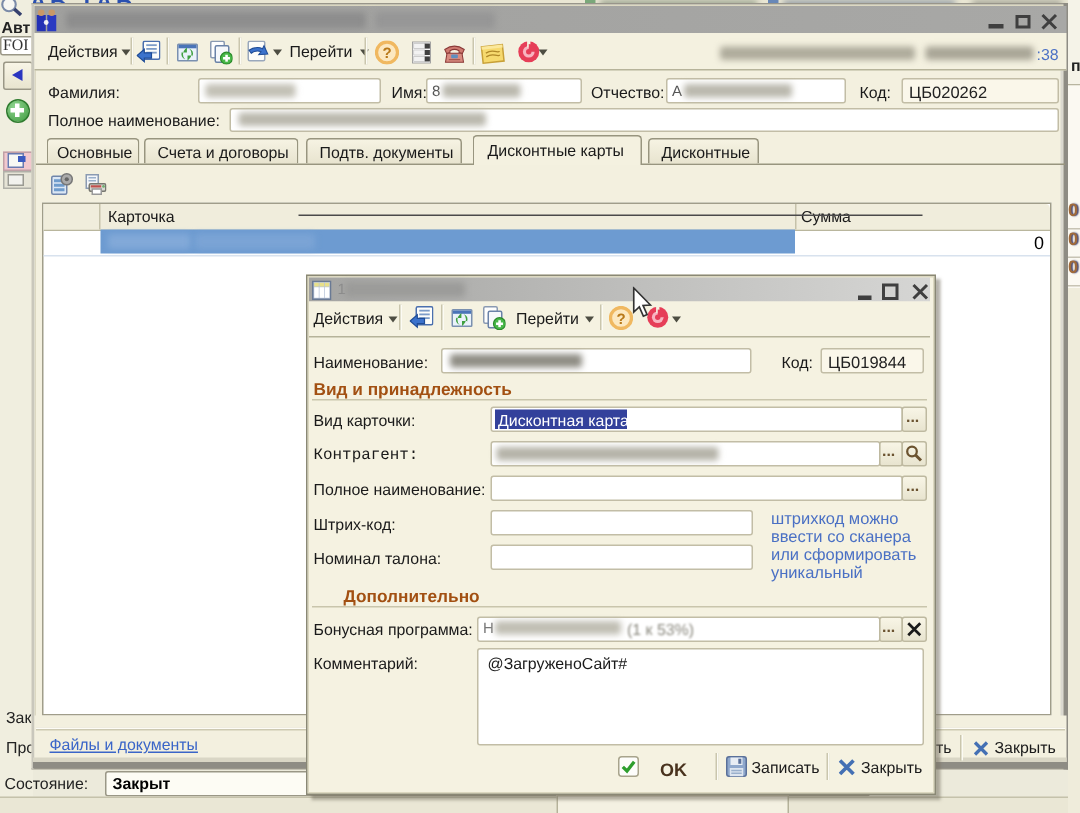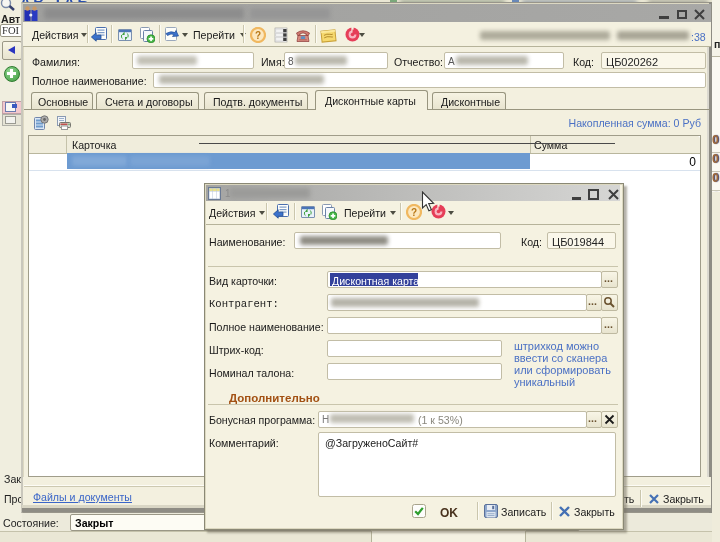--- a/index.html
+++ b/index.html
@@ -212,21 +212,20 @@
       </svg></div>
   <div class="abs" id="ic-print1" style="left:55px;top:115px;width:16px;height:16px;"><svg width="16" height="16">
         <rect x="2.5" y="1.5" width="8" height="9" fill="#f4f6f9" stroke="#8a9ab2"></rect>
         <rect x="4" y="3" width="5" height="1" fill="#9ab0cc"></rect>
         <rect x="4" y="5" width="5" height="1" fill="#9ab0cc"></rect>
         <rect x="4.5" y="7.5" width="11" height="5" rx="1" fill="#d8d8d2" stroke="#77776f"></rect>
         <rect x="5.5" y="8.5" width="7" height="1.5" fill="#c0504d"></rect>
         <rect x="6.5" y="11" width="6" height="3.5" fill="#fff" stroke="#999"></rect>
         <circle cx="14" cy="9.3" r="0.9" fill="#6fae6f"></circle>
       </svg></div>
-  <div class="lbl hint" style="left:0;top:117px;width:701px;text-align:right;">Накопленная сумма: 0 Руб</div>
 
   <div class="abs" style="left:28px;top:135px;width:673px;height:342px;background:#fff;border:1px solid #a09d8a;box-sizing:border-box;"></div>
   <div class="abs" style="left:29px;top:136px;width:671px;height:17px;background:#f0eddc;border-bottom:1px solid #b9b69d;border-radius:0 3px 0 0;"></div>
   <div class="abs" style="left:66px;top:136px;width:1px;height:17px;background:#c5c2aa;"></div>
   <div class="abs" style="left:530px;top:136px;width:1px;height:17px;background:#c5c2aa;"></div>
   <div class="lbl" style="left:72px;top:139px;">Карточка</div>
   <div class="lbl" style="left:534px;top:139px;">Сумма</div>
   <div class="abs" style="left:199px;top:143px;width:416px;height:1px;background:#4a4a4a;"></div>
   <div class="abs" style="left:67px;top:153px;width:463px;height:16px;background:#6d9bd1;"></div>
   <div class="abs blur" style="left:72px;top:156px;width:55px;height:10px;background:#82a9d8;"></div>
@@ -312,20 +311,21 @@
       </svg></div>
   <div class="dd" style="left:448px;top:211px;"></div>
 
   <div class="lbl" style="left:209px;top:236px;">Наименование:</div>
   <div class="fld" style="left:294px;top:232px;width:207px;height:17px;"></div>
   <div class="abs blur" style="left:300px;top:236px;width:88px;height:9px;background:#8f8d84;"></div>
   <div class="lbl" style="left:521px;top:236px;">Код:</div>
   <div class="fld" style="left:547px;top:232px;width:69px;height:17px;background:#faf7ea;"></div>
   <div class="lbl" style="left:552px;top:236px;font-size:11px;color:#222;">ЦБ019844</div>
 
+  <div class="grphead" style="left:209px;top:254px;">Вид и принадлежность</div>
   <div class="abs" style="left:208px;top:266px;width:410px;height:1px;background:#c9c5ac;"></div>
 
   <div class="lbl" style="left:209px;top:275px;">Вид карточки:</div>
   <div class="fld" style="left:327px;top:271px;width:275px;height:17px;"></div>
   <div class="abs" style="left:330px;top:273px;width:88px;height:13px;background:#33419b;"></div>
   <div class="abs" style="left:332px;top:275px;color:#fff;">Дисконтная карта</div>
   <div class="btn3" style="left:601px;top:271px;width:17px;height:17px;"></div>
   <div class="lbl" style="left:604px;top:272px;color:#6b5330;font-weight:bold;">...</div>
 
   <div class="lbl" style="left:209px;top:298px;font-family:Liberation Mono, monospace;">Контрагент:</div>

